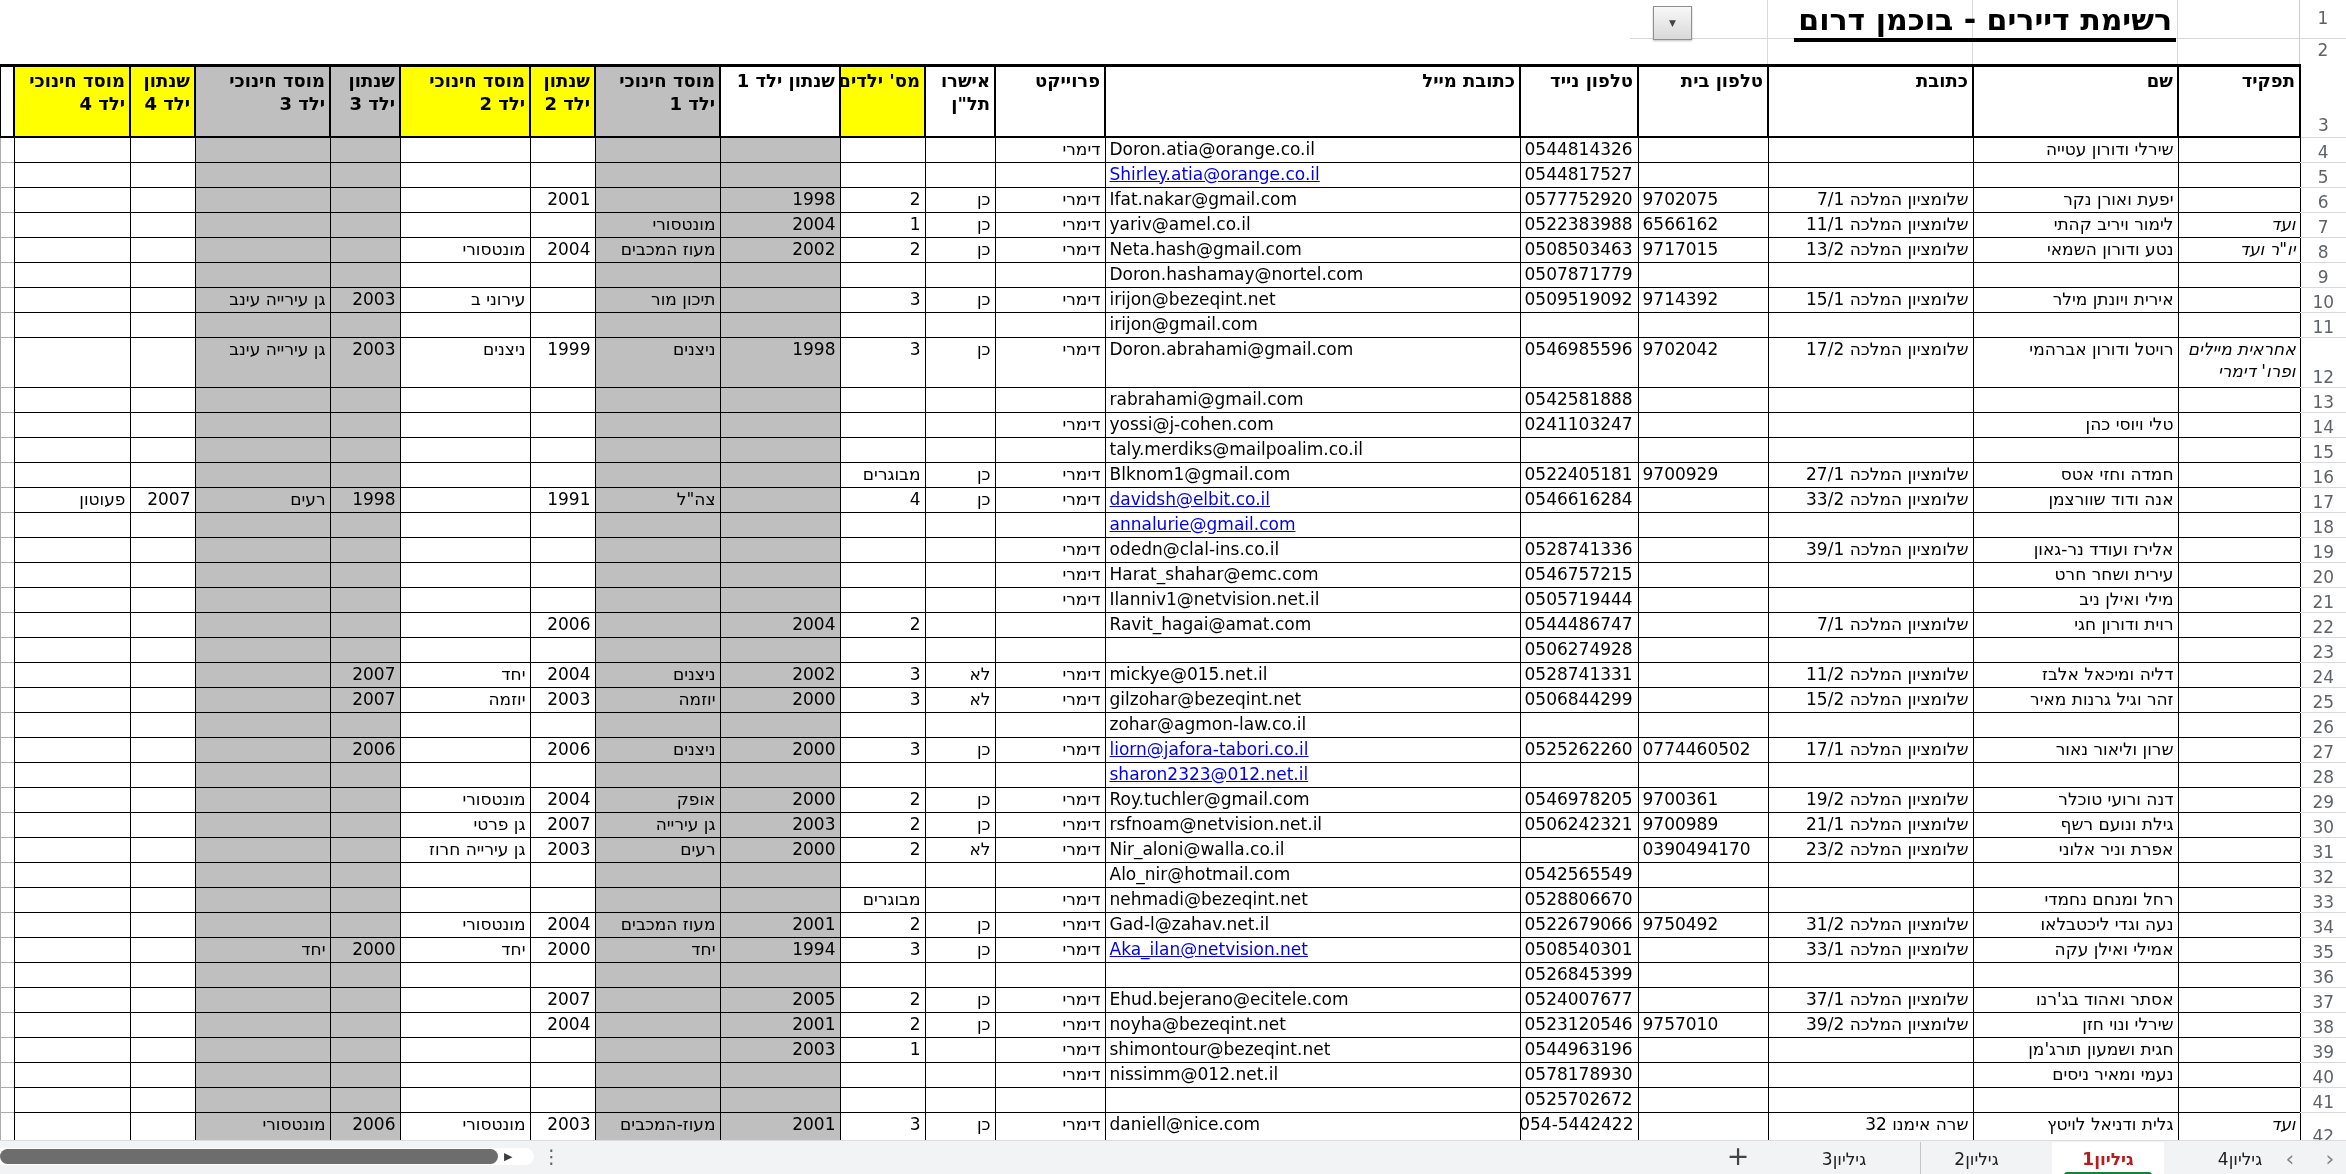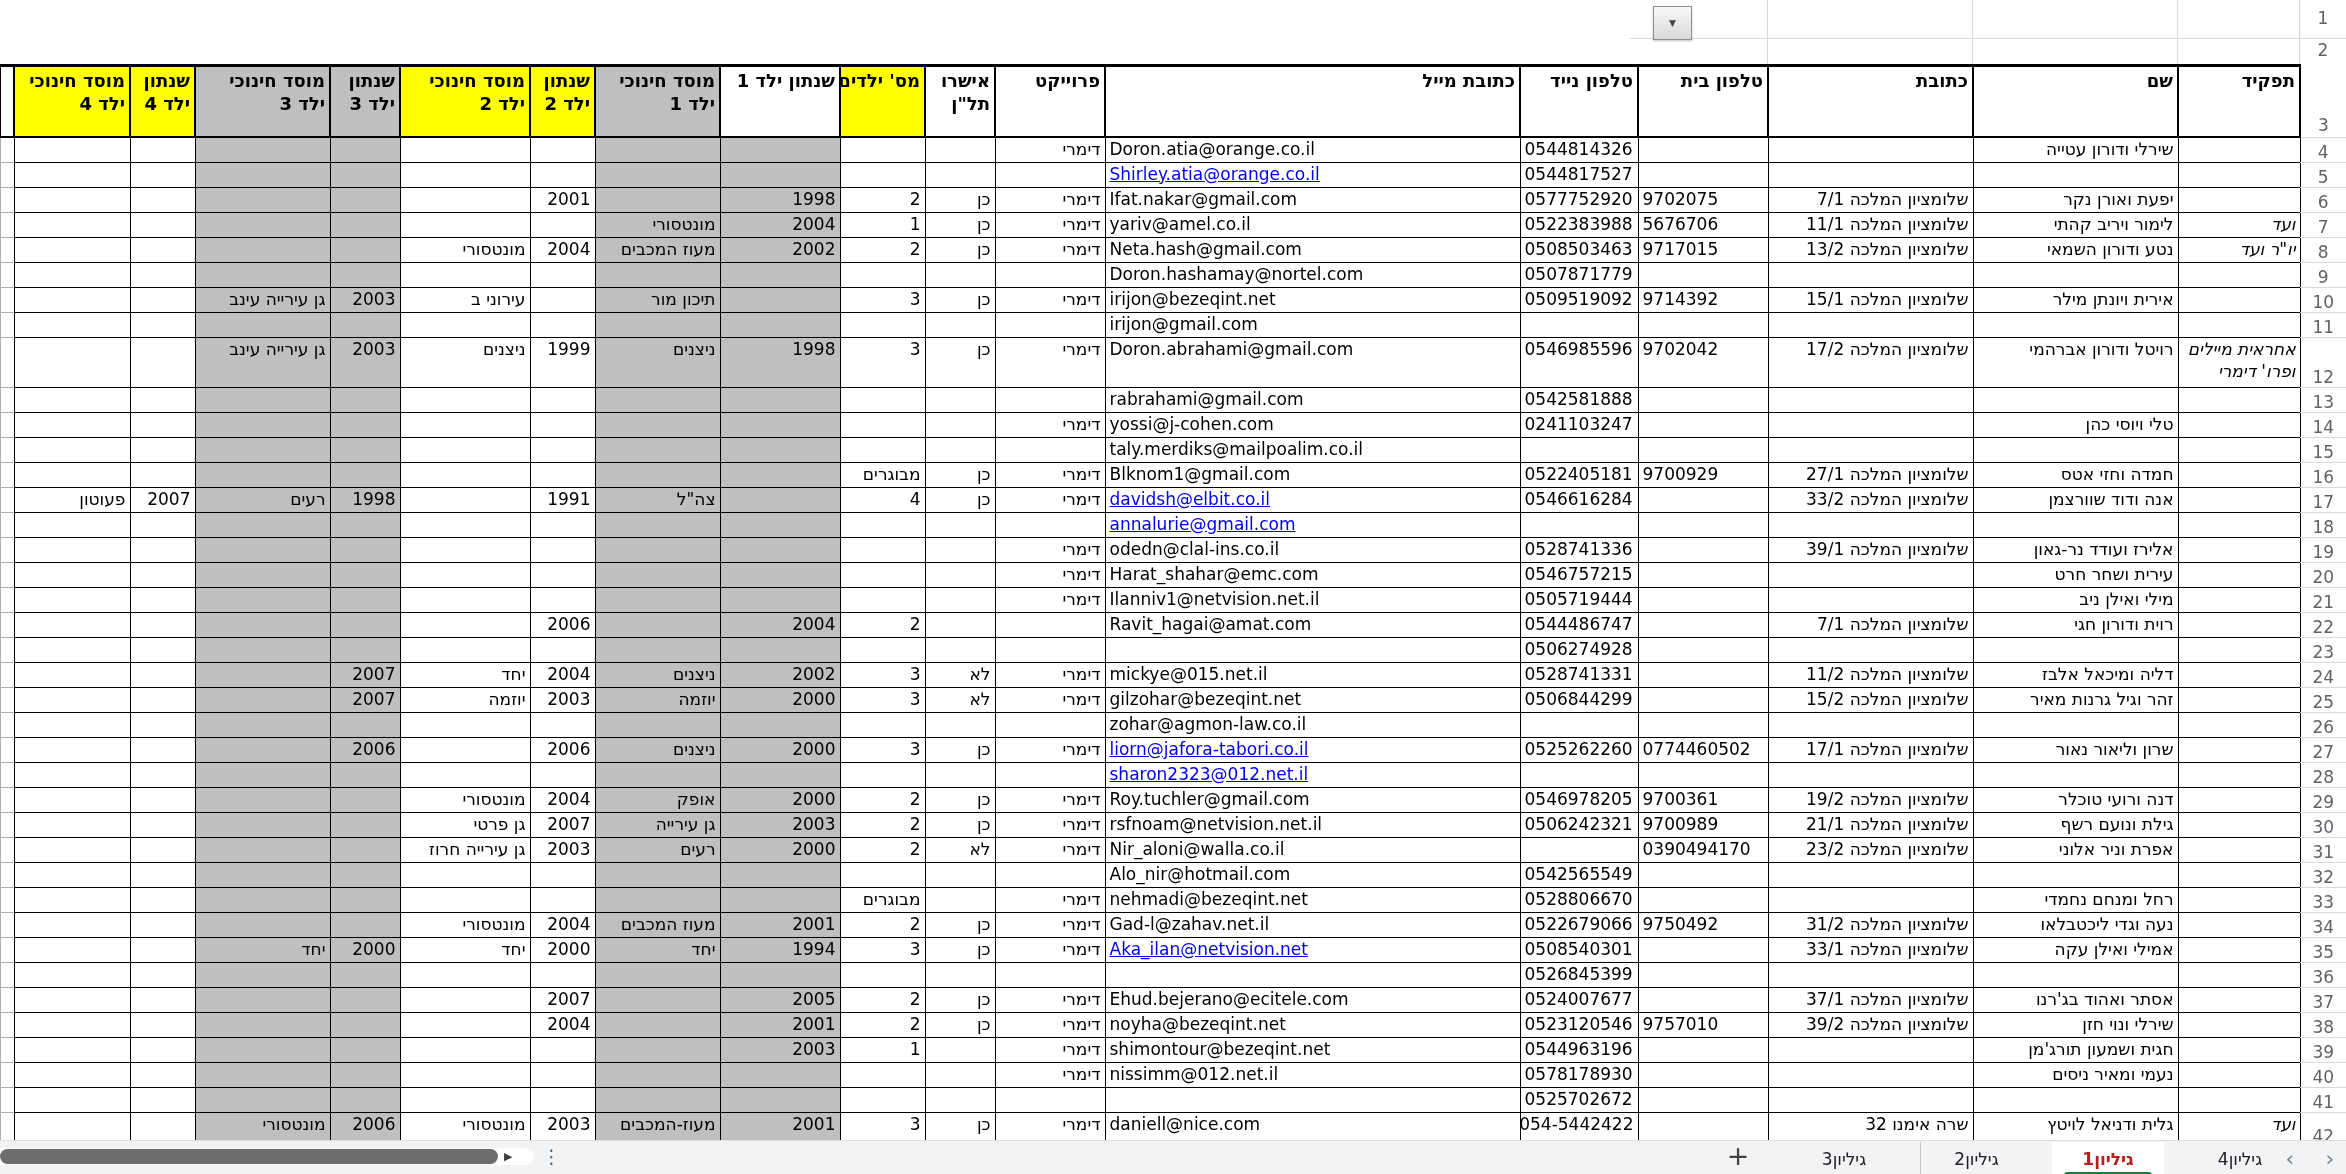--- a/index.html
+++ b/index.html
@@ -72,20 +72,21 @@
 </head>
 <body>
 
 <div class="stage">
 
   <div class="toparea">
     <div class="gridline-v" style="right:168px;"></div>
     <div class="gridline-v" style="right:373px;"></div>
     <div class="gridline-v" style="right:578px;"></div>
     <div class="gridline-h" style="right:46px;width:670px;"></div>
+    <div class="sheet-title">רשימת דיירים - בוכמן דרום</div>
     <div class="filter-dd">
       <span style="font-size:9px;">▼</span>
     </div>
     <div class="rn-strip">
       <div class="tnum n1">1</div>
       <div class="rn-sep"></div>
       <div class="tnum n2">2</div>
     </div>
   </div>
 
@@ -196,21 +197,21 @@
           <td class="gray"></td>
           <td></td>
           <td></td>
           <td class="pad"></td>
         </tr>
         <tr style="height: 25px;">
           <td class="rn">7</td>
           <td class="role-cell">ועד</td>
           <td>לימור ויריב קהתי</td>
           <td>שלומציון המלכה 11/1</td>
-          <td class="left">5676706</td>
+          <td class="left">6566162</td>
           <td class="left">0522383988</td>
           <td class="left">yariv@amel.co.il</td>
           <td>דימרי</td>
           <td>כן</td>
           <td>1</td>
           <td class="gray">2004</td>
           <td class="gray">מונטסורי</td>
           <td></td>
           <td></td>
           <td class="gray"></td>

